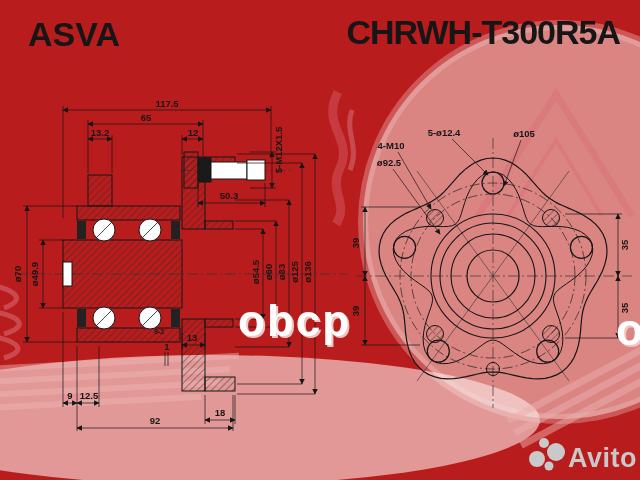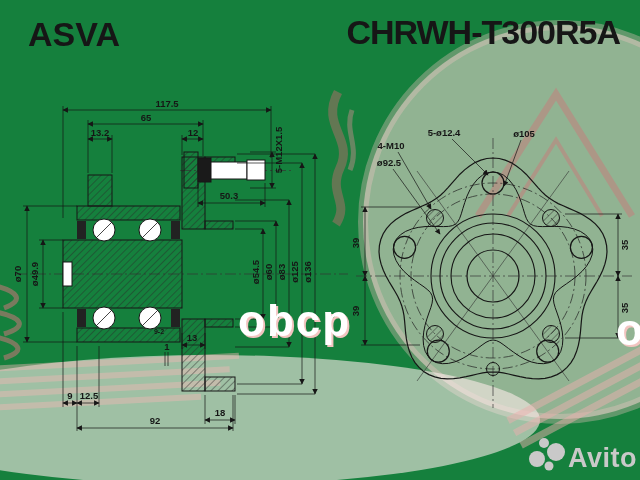--- a/index.html
+++ b/index.html
@@ -1,16 +1,16 @@
 <!DOCTYPE html>
 <html><head>
 <meta charset="utf-8">
 <style>
   html,body{margin:0;padding:0;background:#fff;}
-  #root{position:relative;width:640px;height:480px;background:#15803d;overflow:hidden;
+  #root{position:relative;width:640px;height:480px;background:#b91c1c;overflow:hidden;
         font-family:"Liberation Sans", sans-serif;}
   svg text{font-family:"Liberation Sans", sans-serif;fill:#161616;}
   .dim{font-size:9.5px;font-weight:bold;}
   .dimsm{font-size:7px;font-weight:bold;}
   .hdr{font-size:34px;font-weight:bold;letter-spacing:0px;}
   .wm-word{font-size:44px;font-weight:bold;letter-spacing:2px;fill:#ffffff;}
   .wm-shadow{font-size:44px;font-weight:bold;letter-spacing:2px;fill:#f2c4c0;}
   .avito{font-size:27px;font-weight:bold;fill:#c9c9c9;letter-spacing:0.5px;}
 </style>
 </head>

